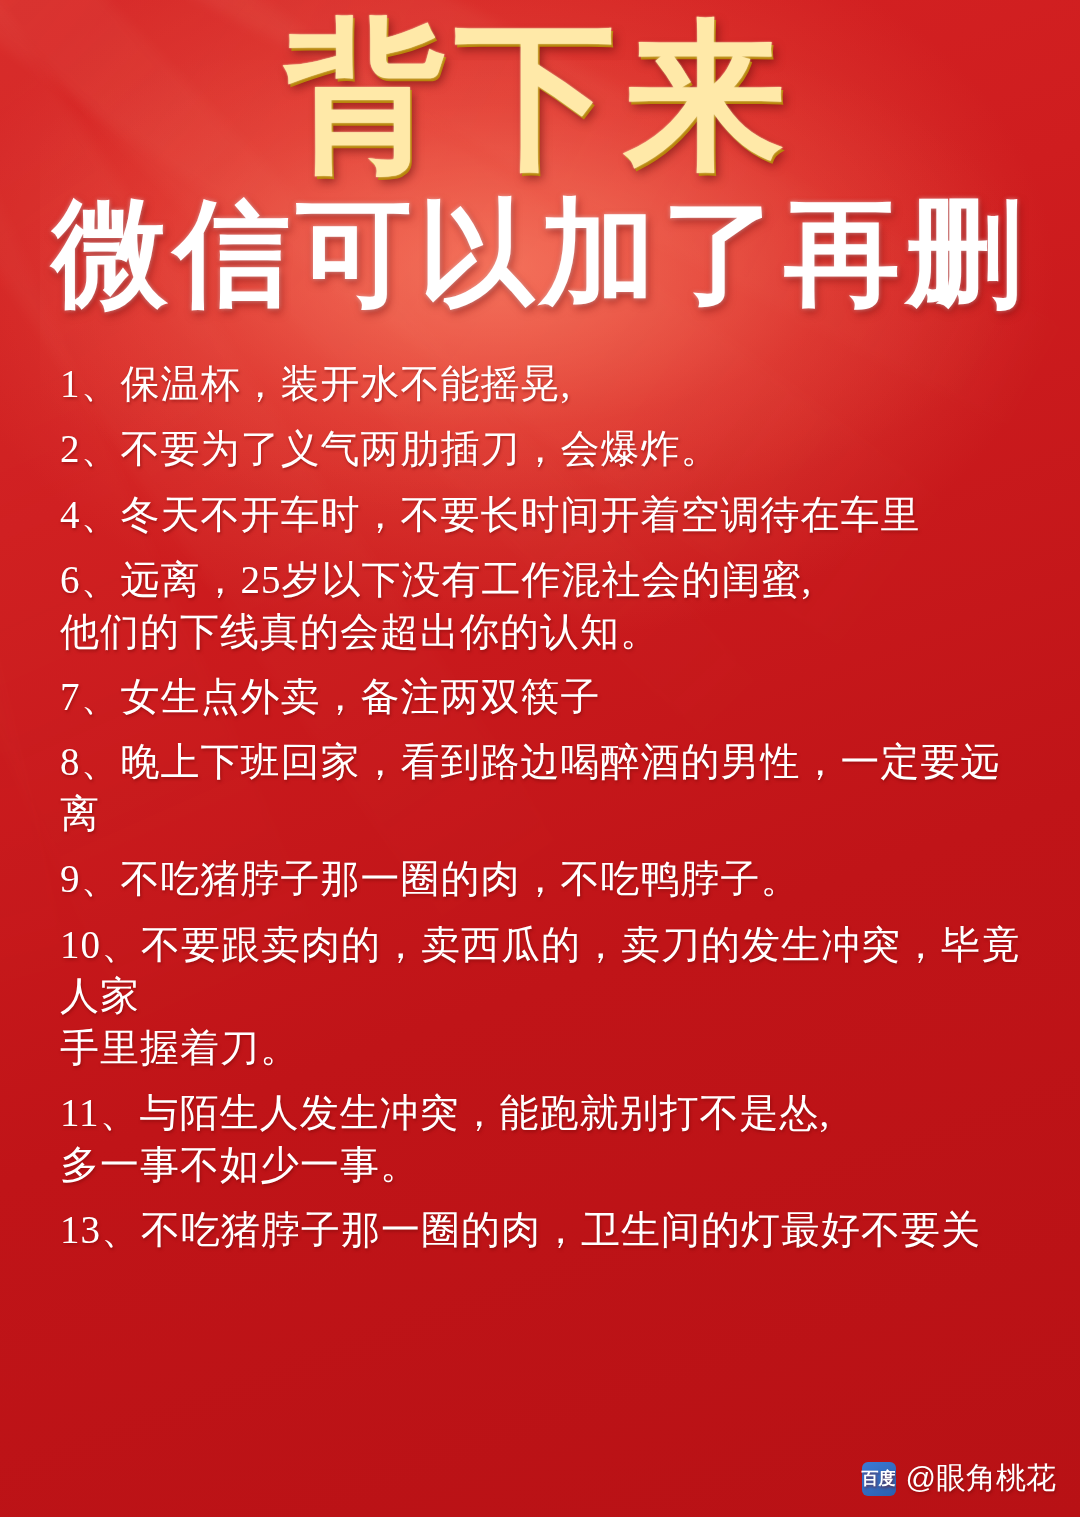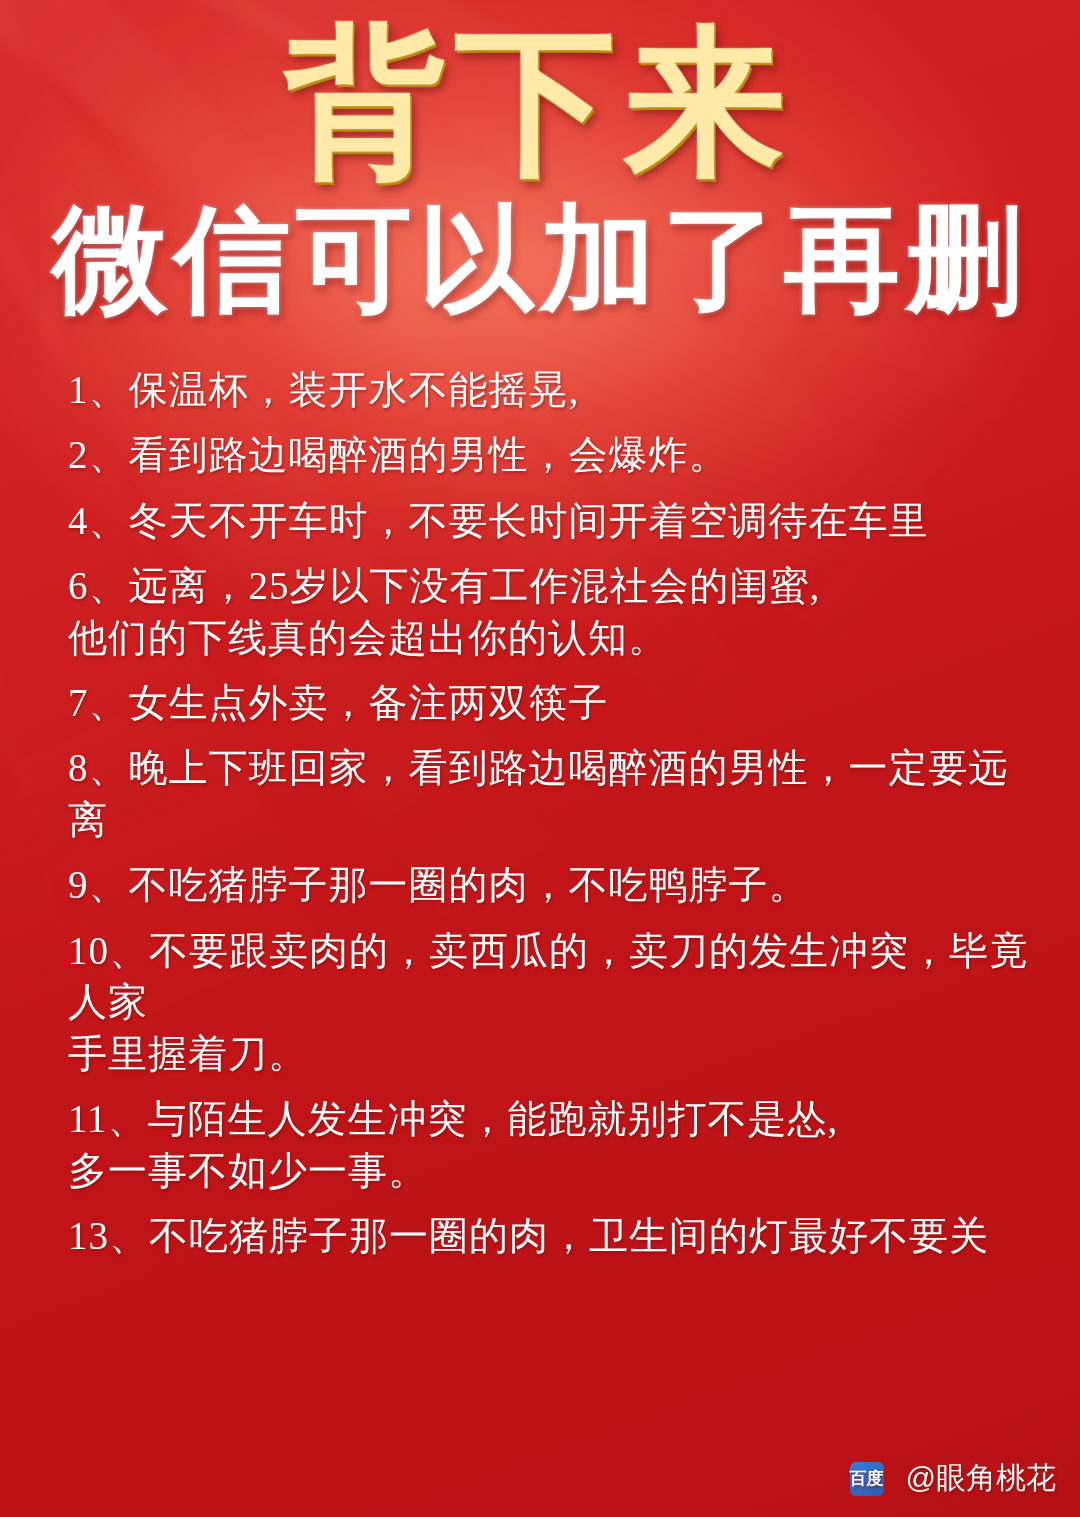--- a/index.html
+++ b/index.html
@@ -53,21 +53,21 @@
     width: 1000px;
     height: 460px;
     margin-left: -500px;
     background: radial-gradient(ellipse at 45% 45%, rgba(255,150,120,0.45) 0%, rgba(255,110,90,0.12) 45%, rgba(255,80,60,0) 70%);
     pointer-events: none;
   }
 
   .title-block {
     position: relative;
     text-align: center;
-    padding-top: 20px;
+    padding-top: 14px;
   }
   .title-main {
     font-family: "Liberation Sans", "DejaVu Sans", sans-serif;
     font-weight: bold;
     font-size: 160px;
     line-height: 1.03;
     letter-spacing: 10px;
     color: #ffe9a8;
     text-shadow:
       0 0 2px #fff3c4,
@@ -92,36 +92,36 @@
     position: relative;
     margin: 36px 0 0 0;
     padding: 0 46px 0 52px;
     list-style: none;
   }
   .tip {
     color: #ffffff;
     font-family: "Liberation Serif", "DejaVu Serif", serif;
     font-size: 39px;
     line-height: 1.32;
-    margin: 0 0 14px 16px;
+    margin: 0 0 14px 8px;
     letter-spacing: 1px;
     text-shadow: 1px 2px 3px rgba(120,10,10,0.5);
     white-space: pre-wrap;
   }
   .tip .num {
     font-family: "Liberation Serif", "DejaVu Serif", serif;
   }
 
   .watermark {
     position: absolute;
     right: 24px;
     bottom: 18px;
     display: flex;
     align-items: center;
-    gap: 22px;
+    gap: 10px;
     color: #ffffff;
     font-family: "Liberation Sans", "DejaVu Sans", sans-serif;
     font-size: 30px;
     text-shadow: 1px 2px 3px rgba(120,10,10,0.6);
   }
   .wm-logo {
     width: 34px;
     height: 34px;
     border-radius: 6px;
     background: linear-gradient(145deg, #3b7ad6, #2a5fae);
@@ -148,21 +148,21 @@
   </div>
   <div class="glow"></div>
 
   <div class="title-block">
     <h1 class="title-main">背下来</h1>
     <h2 class="title-sub">微信可以加了再删</h2>
   </div>
 
   <ul class="tips">
     <li class="tip"><span class="num">1、</span><span class="cont-inline">保温杯，装开水不能摇晃,</span></li>
-    <li class="tip"><span class="num">2、</span><span class="cont-inline">看到路边喝醉酒的男性，会爆炸。</span></li>
+    <li class="tip"><span class="num">2、</span><span class="cont-inline">不要为了义气两肋插刀，会爆炸。</span></li>
     <li class="tip"><span class="num">4、</span><span class="cont-inline">冬天不开车时，不要长时间开着空调待在车里</span></li>
     <li class="tip"><span class="num">6、</span><span class="cont-inline">远离，25岁以下没有工作混社会的闺蜜,
 他们的下线真的会超出你的认知。</span></li>
     <li class="tip"><span class="num">7、</span><span class="cont-inline">女生点外卖，备注两双筷子</span></li>
     <li class="tip"><span class="num">8、</span><span class="cont-inline">晚上下班回家，看到路边喝醉酒的男性，一定要远离</span></li>
     <li class="tip"><span class="num">9、</span><span class="cont-inline">不吃猪脖子那一圈的肉，不吃鸭脖子。</span></li>
     <li class="tip"><span class="num">10、</span><span class="cont-inline">不要跟卖肉的，卖西瓜的，卖刀的发生冲突，毕竟人家
 手里握着刀。</span></li>
     <li class="tip"><span class="num">11、</span><span class="cont-inline">与陌生人发生冲突，能跑就别打不是怂,
 多一事不如少一事。</span></li>

